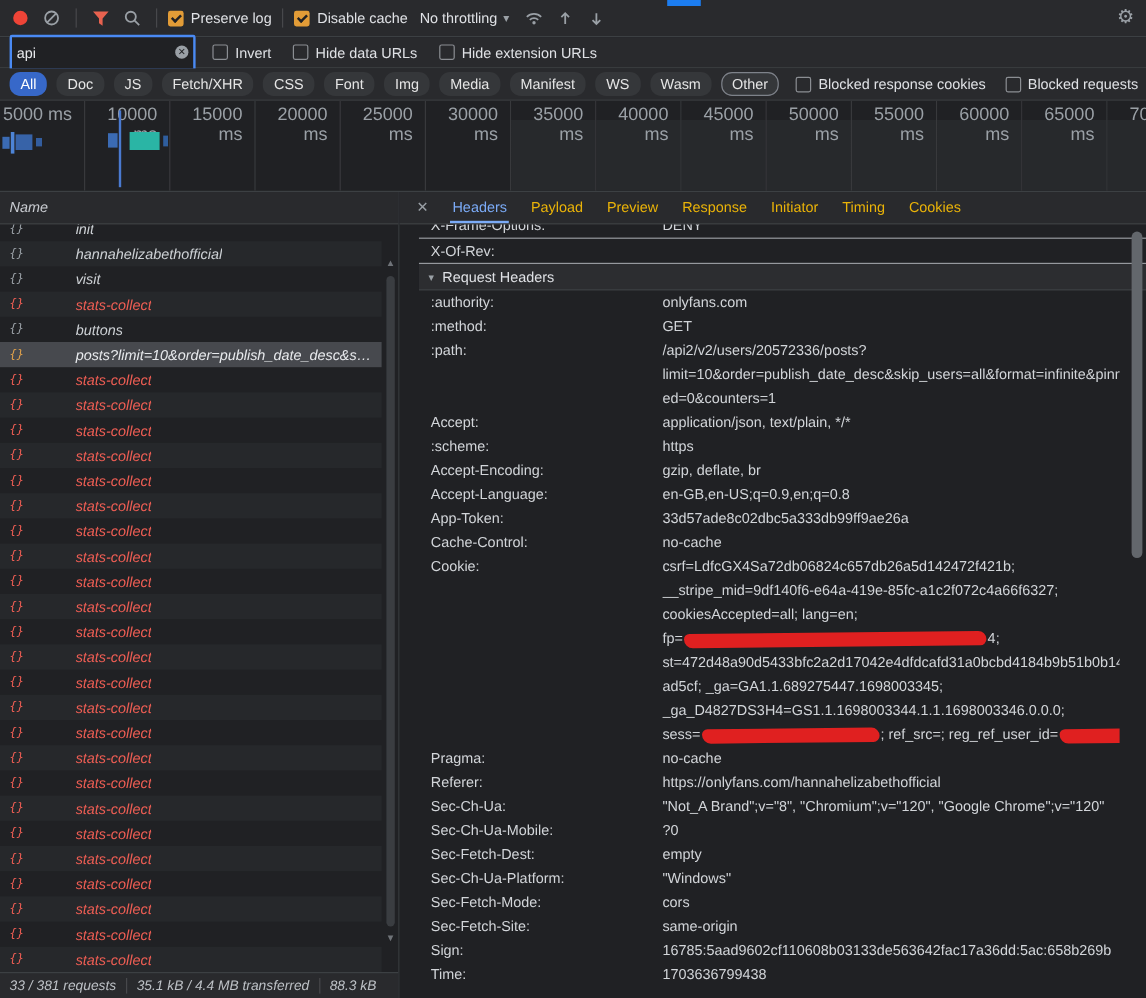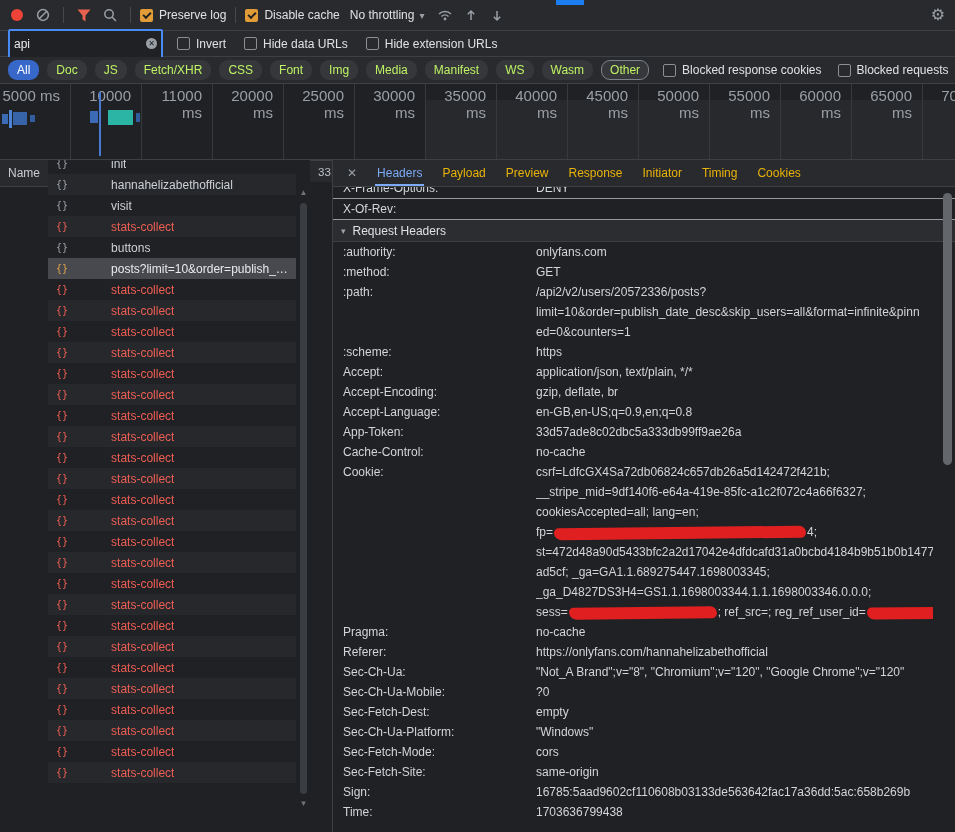--- a/index.html
+++ b/index.html
@@ -47,21 +47,21 @@
     width:11px; height:11px; border-radius:50%; background:#9aa0a6; color:#202124;
     font-size:8px; line-height:11px; text-align:center; flex:0 0 11px;
   }
 
   
   .types-row {
     position:absolute; top:57px; left:0; right:0; height:27px;
     background:#292a2d; border-bottom:1px solid #3c4043;
     display:flex; align-items:center; gap:4px; padding:0 8px;
   }
-  .pill { padding:3px 9px; border-radius:9px; background:#35373a; color:#bef264; white-space:nowrap; }
+  .pill { padding:3px 9px; border-radius:9px; background:#35373a; color:#e5e5e5; white-space:nowrap; }
   .pill.selected { background:#3768c9; color:#ffffff; }
   .pill.outlined { border:1px solid #7e828a; padding:2px 8px; }
   .types-checks { display:flex; align-items:center; gap:16px; margin-left:10px; }
 
   
   .overview {
     position:absolute; top:84px; left:0; right:0; height:76px;
     background:#202124; border-bottom:1px solid #3c4043; overflow:hidden;
   }
   .ov-cols { display:flex; height:100%; }
@@ -69,21 +69,21 @@
     flex:0 0 71px; border-right:1px solid #38393c; height:100%;
     font-size:15px; color:#9aa0a6; text-align:right; padding:3px 10px 0 0;
   }
   .ov-col.shaded { background:linear-gradient(#202124 16px, #27292c 16px); }
   .ov-bars { position:absolute; inset:0; pointer-events:none; }
   .ov-bars div { position:absolute; }
 
   
   .main { position:absolute; top:160px; left:0; right:0; bottom:0; display:flex; }
 
-  .left-pane { width:333px; flex:0 0 333px; border-right:1px solid #3c4043; display:flex; flex-direction:row; position:relative; background:#202124; }
+  .left-pane { width:333px; flex:0 0 333px; border-right:1px solid #3c4043; display:flex; flex-direction:column; position:relative; background:#202124;font-style:italic; }
   .list-header { height:27px; flex:0 0 27px; background:#292a2d; border-bottom:1px solid #3c4043; display:flex; align-items:center; padding:0 8px; color:#c9ccd1; }
   .req-list { flex:1; overflow:hidden; position:relative; }
   .req-list-inner { margin-top:-7px; padding-right:14px; }
   .req-row { height:21px; display:flex; align-items:center; gap:6px; padding:0 8px; white-space:nowrap; overflow:hidden; color:#cdd1d5; }
   .req-row.alt { background:#26282b; }
   .req-row.error { color:#ef5e54; }
   .req-row.selected { background:#47494e; color:#e8eaed; }
   .req-icon { font-family:"DejaVu Sans Mono", monospace; font-size:10px; color:#9aa0a6; flex:0 0 auto; }
   .req-row.error .req-icon { color:#ef5e54; }
   .req-row.selected .req-icon { color:#e0a14b; }
@@ -102,21 +102,21 @@
   .right-pane { flex:1; display:flex; flex-direction:column; position:relative; background:#202124; min-width:0; }
   .tab-bar {
     height:27px; flex:0 0 27px; background:#292a2d; border-bottom:1px solid #3c4043;
     display:flex; align-items:center; padding-left:4px;
   }
   .close-x { padding:0 10px; color:#9aa0a6; font-size:12px; }
   .tab { padding:0 10px; height:100%; display:flex; align-items:center; color:#eab308; position:relative; white-space:nowrap; }
   .tab.selected { color:#7babf7; }
   .tab.selected::after { content:""; position:absolute; left:8px; right:8px; bottom:0; height:2px; background:#7babf7; }
 
-  .detail-body { flex:1; overflow:hidden; position:relative; }
+  .detail-body { flex:1; overflow:hidden; position:relative;margin-left:16px; }
   .detail-scroll { margin-top:-9px; }
   .h-row { display:flex; }
   .h-name { width:203px; flex:0 0 203px; padding-left:10px; line-height:20px; color:#d2d5d9; white-space:nowrap; }
   .h-val { flex:1; color:#d2d5d9; padding-right:22px; min-width:0; }
   .v-line { line-height:20px; white-space:nowrap; overflow:hidden; }
   .bright-line { border-bottom:1px solid #96999e; }
   .section-head {
     height:22px; background:#2c2d30; border-bottom:1px solid #3c4043;
     display:flex; align-items:center; gap:7px; padding-left:8px; color:#dfe1e5;
   }
@@ -239,21 +239,21 @@
     <span class="cb unchecked"></span>
     <span class="cb-label">3rd-party requests</span>
   </label>
     </div>
 </div>
 
 <div class="overview">
   <div class="ov-cols">
       <div class="ov-col"><span class="tick-label">5000 ms</span></div>
       <div class="ov-col"><span class="tick-label">10000 ms</span></div>
-      <div class="ov-col"><span class="tick-label">11000 ms</span></div>
+      <div class="ov-col"><span class="tick-label">15000 ms</span></div>
       <div class="ov-col"><span class="tick-label">20000 ms</span></div>
       <div class="ov-col"><span class="tick-label">25000 ms</span></div>
       <div class="ov-col"><span class="tick-label">30000 ms</span></div>
       <div class="ov-col shaded"><span class="tick-label">35000 ms</span></div>
       <div class="ov-col shaded"><span class="tick-label">40000 ms</span></div>
       <div class="ov-col shaded"><span class="tick-label">45000 ms</span></div>
       <div class="ov-col shaded"><span class="tick-label">50000 ms</span></div>
       <div class="ov-col shaded"><span class="tick-label">55000 ms</span></div>
       <div class="ov-col shaded"><span class="tick-label">60000 ms</span></div>
       <div class="ov-col shaded"><span class="tick-label">65000 ms</span></div>
@@ -462,29 +462,29 @@
   </div>
             <div class="h-row">
     <div class="h-name">:path:</div>
     <div class="h-val">
                 <div class="v-line">/api2/v2/users/20572336/posts?</div>
                 <div class="v-line">limit=10&amp;order=publish_date_desc&amp;skip_users=all&amp;format=infinite&amp;pinn</div>
                 <div class="v-line">ed=0&amp;counters=1</div>
               </div>
   </div>
             <div class="h-row">
+    <div class="h-name">Accept:</div>
+    <div class="h-val">
+                <div class="v-line">application/json, text/plain, */*</div>
+              </div>
+  </div>
+            <div class="h-row">
     <div class="h-name">:scheme:</div>
     <div class="h-val">
                 <div class="v-line">https</div>
-              </div>
-  </div>
-            <div class="h-row">
-    <div class="h-name">Accept:</div>
-    <div class="h-val">
-                <div class="v-line">application/json, text/plain, */*</div>
               </div>
   </div>
             <div class="h-row">
     <div class="h-name">Accept-Encoding:</div>
     <div class="h-val">
                 <div class="v-line">gzip, deflate, br</div>
               </div>
   </div>
             <div class="h-row">
     <div class="h-name">Accept-Language:</div>

